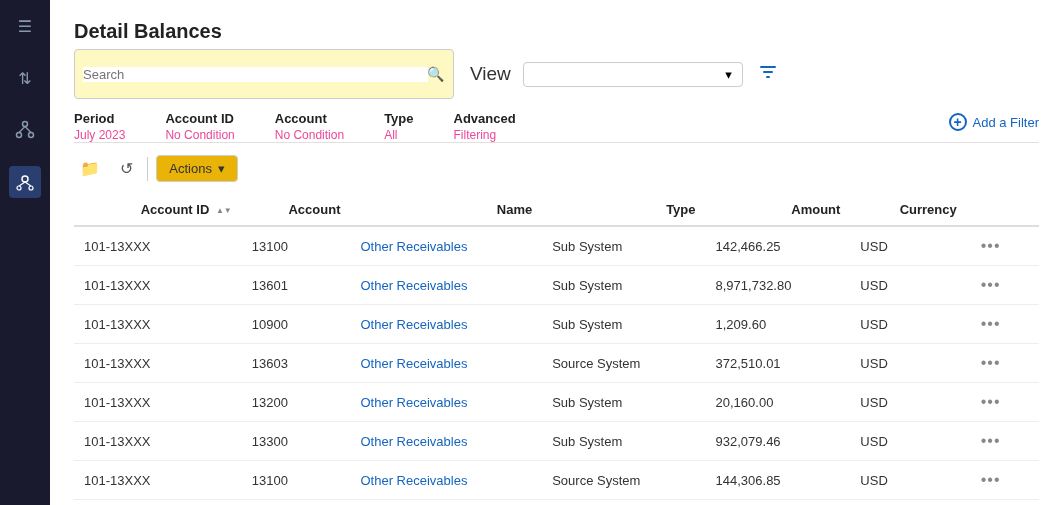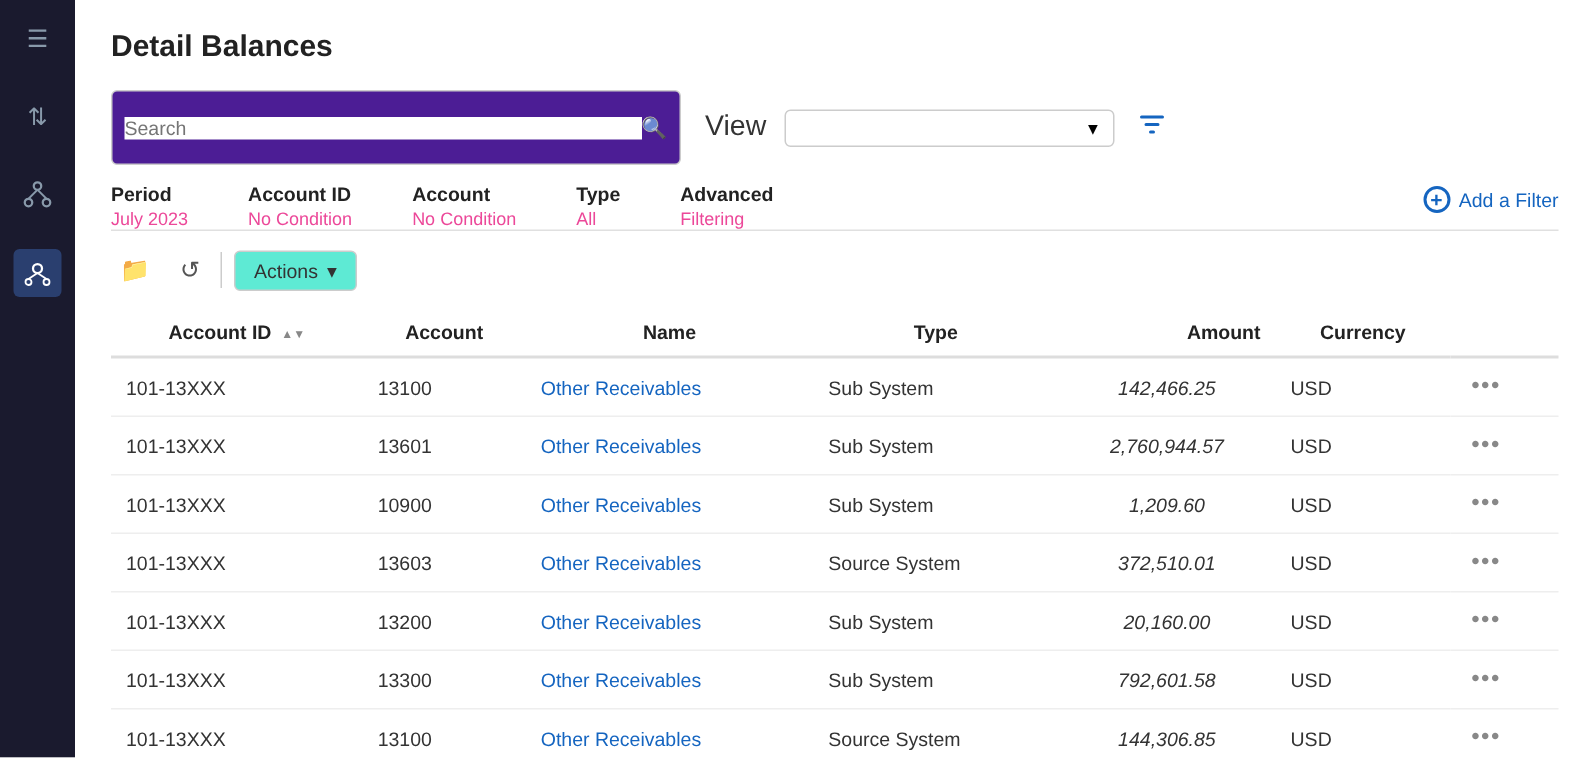--- a/index.html
+++ b/index.html
@@ -37,38 +37,38 @@
       flex: 1;
       background: #fff;
       overflow: auto;
       padding: 20px 24px;
     }
 
     .page-title {
       font-size: 20px;
       font-weight: bold;
       color: #222;
-      margin-bottom: 17px;
+      margin-bottom: 6px;
     }
 
     
     .search-view-row {
       display: flex;
       align-items: center;
       gap: 12px;
       margin-bottom: 12px;
     }
     .search-box {
       display: flex;
       align-items: center;
       border: 1px solid #ccc;
       border-radius: 4px;
       padding: 16px 8px;
       width: 380px;
-      background: #4c1d95;
+      background: #fef9c3;
     }
     .search-box input {
       border: none;
       outline: none;
       font-size: 13px;
       flex: 1;
       color: #333;
     }
     .search-icon-svg {
       color: #888;
@@ -164,60 +164,59 @@
       color: #555;
       padding: 4px 6px;
     }
     .toolbar-divider {
       width: 1px;
       height: 24px;
       background: #ccc;
     }
     .actions-btn {
       border: 1px solid #ccc;
-      background: #5eead4;
+      background: #eab308;
       border-radius: 4px;
       padding: 5px 12px;
       cursor: pointer;
       font-size: 13px;
       color: #333;
       display: flex;
       align-items: flex-end;
       gap: 6px;
     }
 
     
     .data-table {
       width: 100%;
       border-collapse: collapse;
     }
     .data-table th {
-      text-align: center;
+      text-align: right;
       padding: 8px 10px;
       font-weight: bold;
       color: #222;
       font-size: 13px;
       border-bottom: 2px solid #ddd;
       white-space: nowrap;
     }
     .data-table td {
       padding: 8px 10px;
       font-size: 13px;
       color: #333;
       border-bottom: 1px solid #eee;
       white-space: nowrap;
     }
     .link-cell {
       color: #1565c0;
       text-decoration: none;
       cursor: pointer;
     }
     .amount-cell {
-      text-align: center;
-      font-style: italic;
+      text-align: left;
     }
     .sort-icons {
       display: inline-flex;
       flex-direction: column;
       font-size: 8px;
       margin-left: 3px;
       vertical-align: middle;
       color: #888;
       line-height: 1;
     }
@@ -348,21 +347,21 @@
       <td>Sub System</td>
       <td class="amount-cell">142,466.25</td>
       <td>USD</td>
       <td><button class="ellipsis-btn">•••</button></td>
     </tr>
         <tr>
       <td>101-13XXX</td>
       <td>13601</td>
       <td><a class="link-cell">Other Receivables</a></td>
       <td>Sub System</td>
-      <td class="amount-cell">2,760,944.57</td>
+      <td class="amount-cell">8,971,732.80</td>
       <td>USD</td>
       <td><button class="ellipsis-btn">•••</button></td>
     </tr>
         <tr>
       <td>101-13XXX</td>
       <td>10900</td>
       <td><a class="link-cell">Other Receivables</a></td>
       <td>Sub System</td>
       <td class="amount-cell">1,209.60</td>
       <td>USD</td>
@@ -384,21 +383,21 @@
       <td>Sub System</td>
       <td class="amount-cell">20,160.00</td>
       <td>USD</td>
       <td><button class="ellipsis-btn">•••</button></td>
     </tr>
         <tr>
       <td>101-13XXX</td>
       <td>13300</td>
       <td><a class="link-cell">Other Receivables</a></td>
       <td>Sub System</td>
-      <td class="amount-cell">792,601.58</td>
+      <td class="amount-cell">932,079.46</td>
       <td>USD</td>
       <td><button class="ellipsis-btn">•••</button></td>
     </tr>
         <tr>
       <td>101-13XXX</td>
       <td>13100</td>
       <td><a class="link-cell">Other Receivables</a></td>
       <td>Source System</td>
       <td class="amount-cell">144,306.85</td>
       <td>USD</td>

